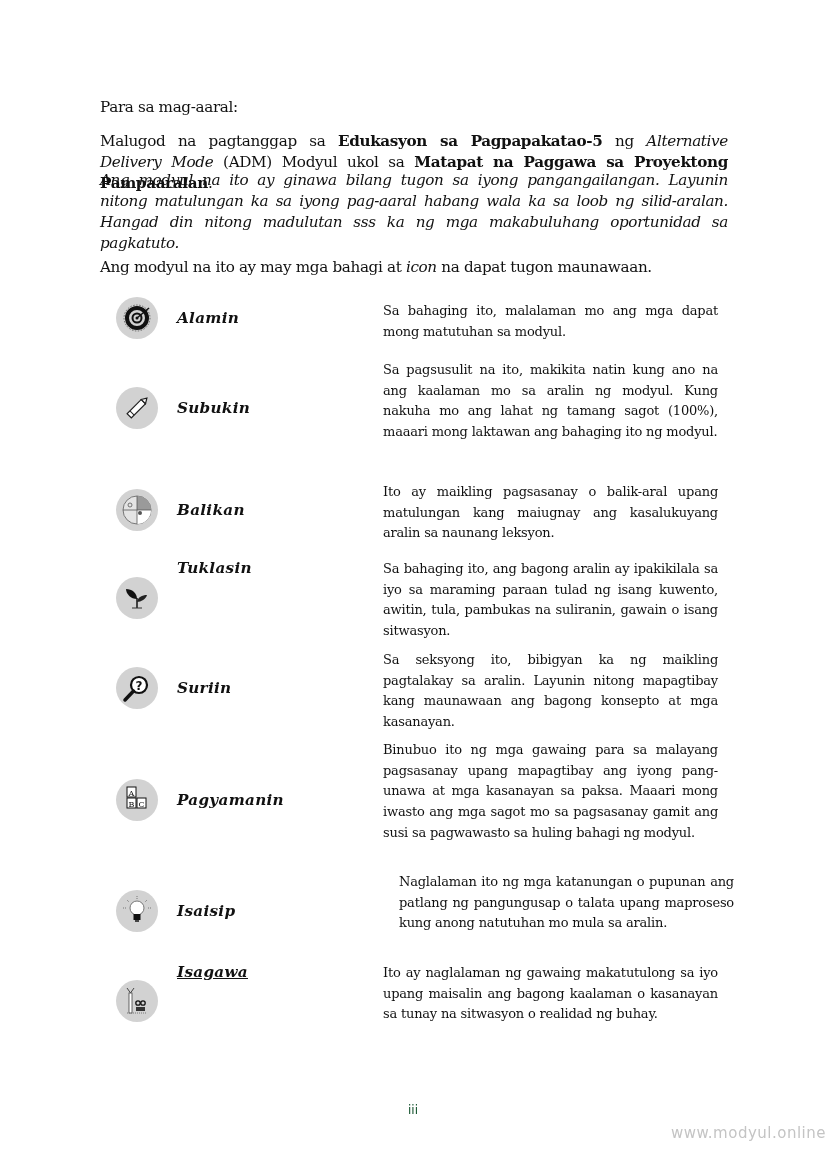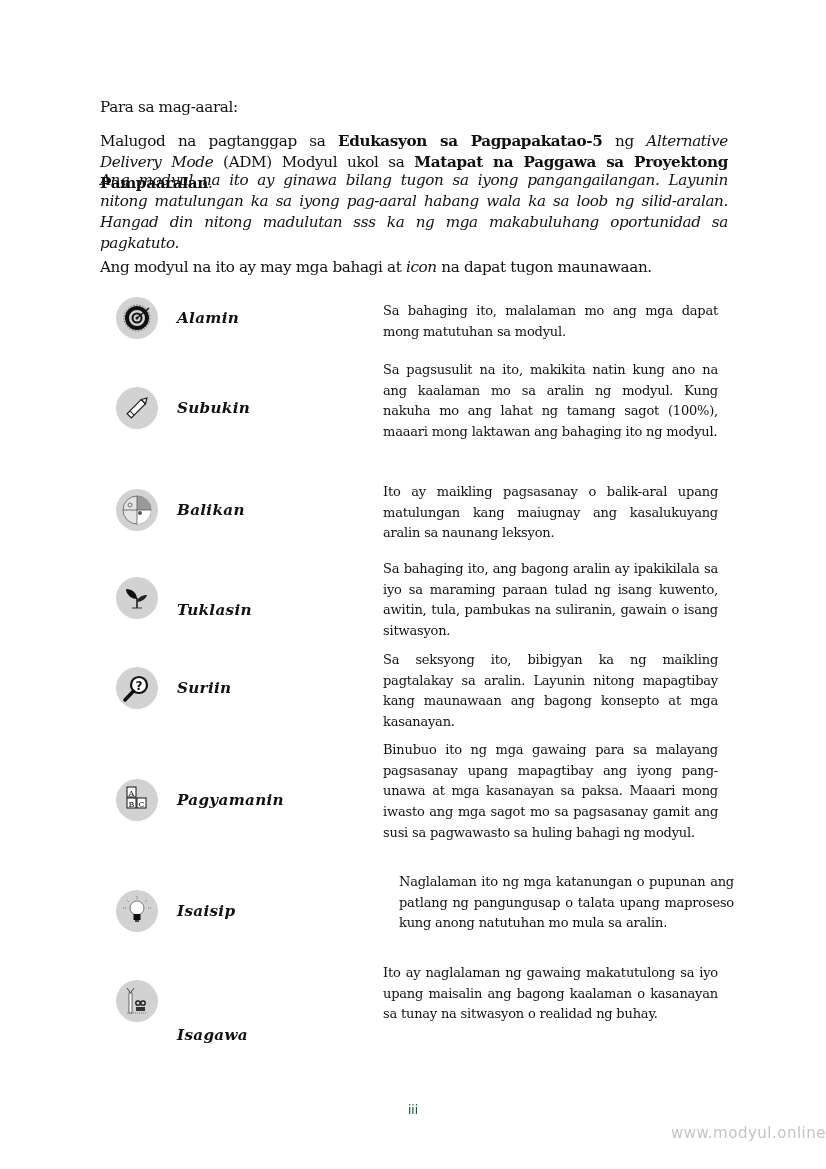--- a/index.html
+++ b/index.html
@@ -74,21 +74,21 @@
   <p class="row-desc" style="top:482px;">Ito ay maikling pagsasanay o balik-aral upang matulungan kang maiugnay ang kasalukuyang aralin sa naunang leksyon.</p>
 
   <div class="row-icon" style="top:577px;">
     <svg viewBox="0 0 32 32">
         <path d="M16 26 L16 16" stroke="#111" stroke-width="1.5"></path>
         <path d="M16 17 C10 17 5 12 5 7 C11 7 16 11 16 17 Z" fill="#111"></path>
         <path d="M16 20 C20 20 25 17 26 13 C21 13 17 15 16 20 Z" fill="#222"></path>
         <line x1="11" y1="26" x2="21" y2="26" stroke="#333" stroke-width="1"></line>
       </svg>
   </div>
-  <div class="row-label" style="top:600px;">Tuklasin</div>
+  <div class="row-label" style="top:558px;">Tuklasin</div>
   <p class="row-desc" style="top:559px;">Sa bahaging ito, ang bagong aralin ay ipakikilala sa iyo sa maraming paraan tulad ng isang kuwento, awitin, tula, pambukas na suliranin, gawain o isang sitwasyon.</p>
 
   <div class="row-icon" style="top:667px;">
     <svg viewBox="0 0 32 32">
         <circle cx="18" cy="13" r="8" fill="#fff" stroke="#111" stroke-width="2.2"></circle>
         <text x="18" y="17.5" font-size="12" font-weight="bold" text-anchor="middle" fill="#111" font-family="DejaVu Sans, sans-serif">?</text>
         <line x1="12.5" y1="19" x2="4" y2="28" stroke="#111" stroke-width="3.5" stroke-linecap="round"></line>
       </svg>
   </div>
   <div class="row-label" style="top:678px;">Suriin</div>
@@ -127,18 +127,18 @@
   <div class="row-icon" style="top:980px;">
     <svg viewBox="0 0 32 32">
         <rect x="8" y="8" width="3" height="20" fill="#fff" stroke="#444" stroke-width="0.8"></rect>
         <path d="M6 3 L9.5 8 L13 3" fill="none" stroke="#444" stroke-width="1"></path>
         <circle cx="17" cy="18" r="2.2" fill="none" stroke="#111" stroke-width="1.3"></circle>
         <circle cx="22" cy="18" r="2.2" fill="none" stroke="#111" stroke-width="1.3"></circle>
         <rect x="15" y="22" width="9" height="4" fill="#333"></rect>
         <line x1="6" y1="28" x2="26" y2="28" stroke="#777" stroke-width="1" stroke-dasharray="1 1"></line>
       </svg>
   </div>
-  <div class="row-label" style="top:1025px;">Isagawa</div>
+  <div class="row-label" style="top:962px;text-decoration:underline;">Isagawa</div>
   <p class="row-desc" style="top:963px;">Ito ay naglalaman ng  gawaing makatutulong sa iyo upang maisalin ang bagong kaalaman o kasanayan sa tunay na sitwasyon o realidad ng buhay.</p>
 </div>
 
 <div class="page-num">iii</div>
 <div class="watermark">www.modyul.online</div>
 
 </body></html>

